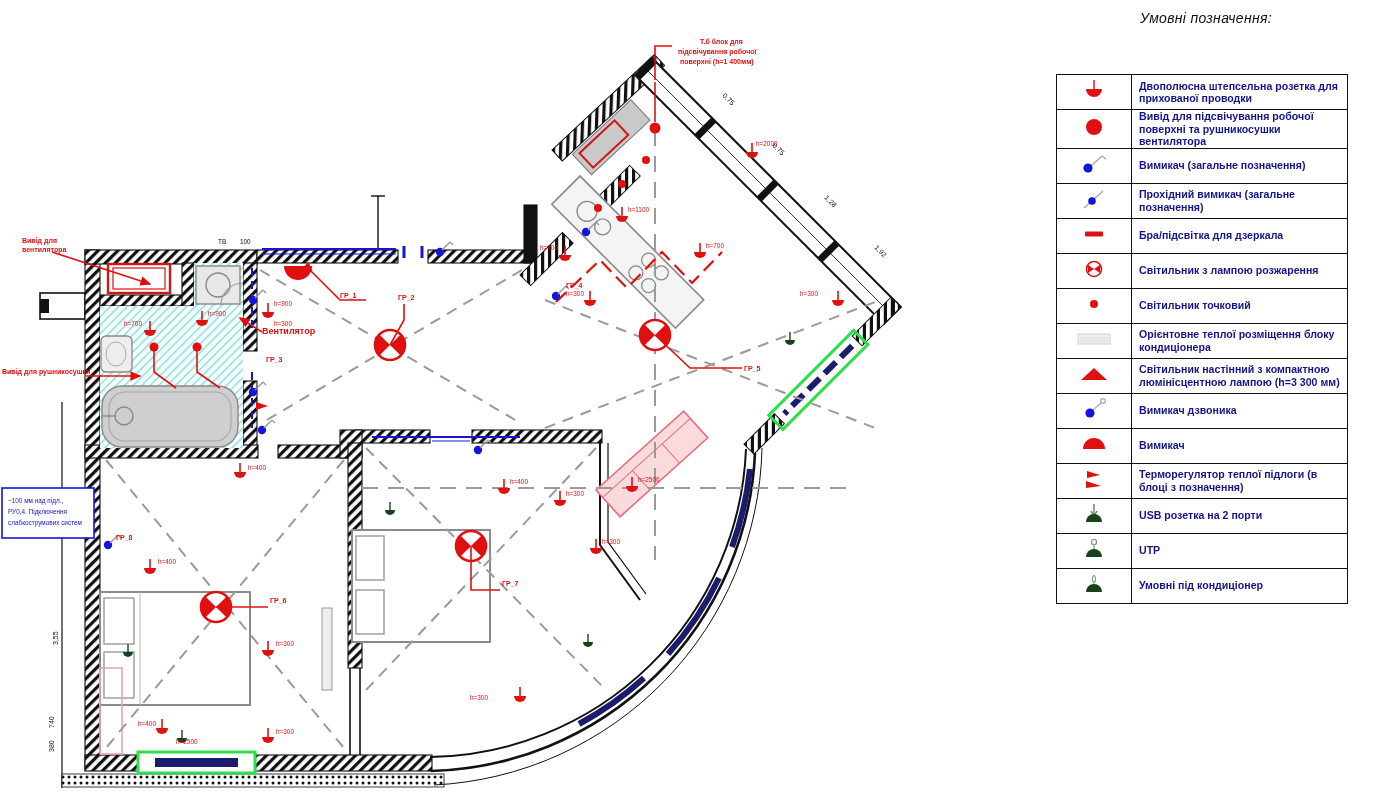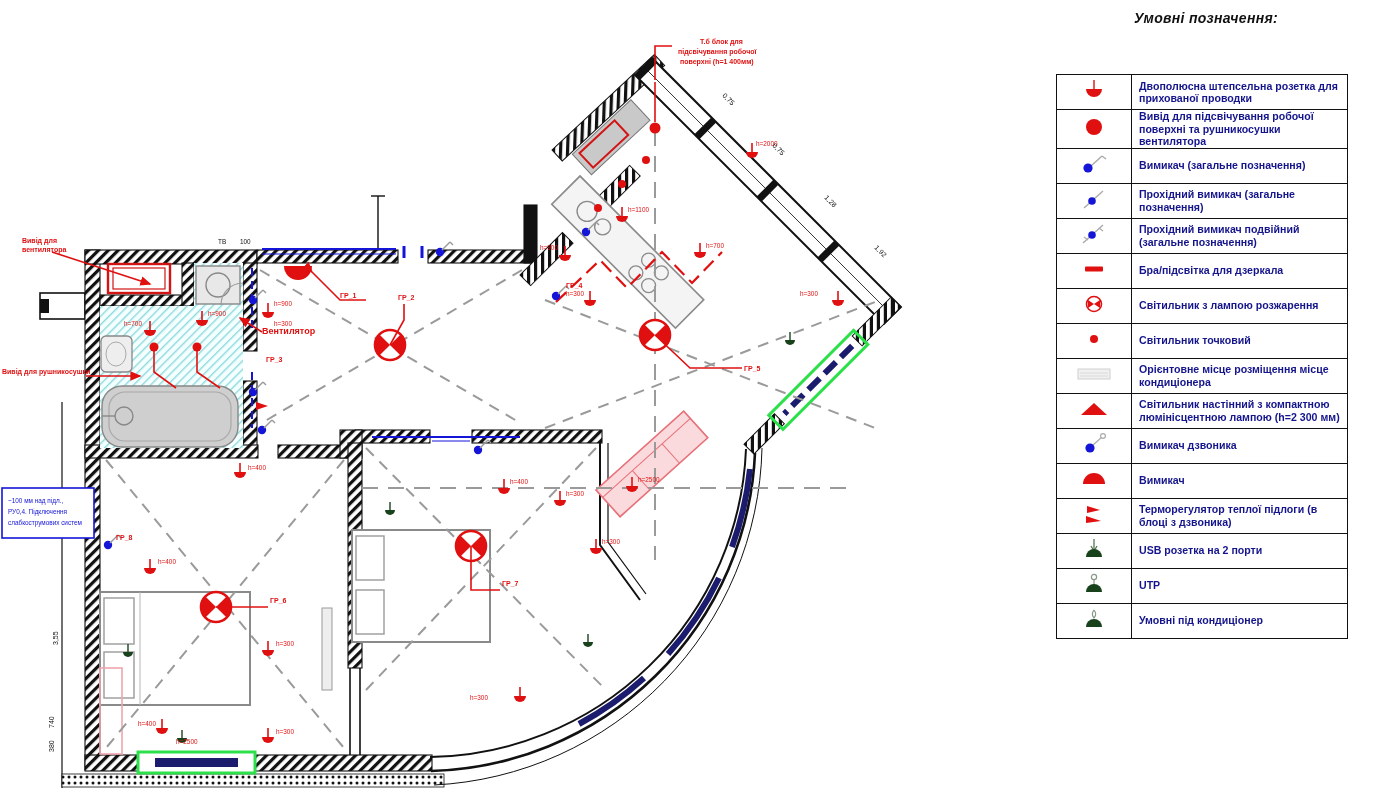--- a/index.html
+++ b/index.html
@@ -1,20 +1,20 @@
 <!DOCTYPE html>
 <html><head>
 <meta charset="utf-8">
 <style>
   html,body{margin:0;padding:0;background:#ffffff;}
   .stage{position:relative;width:1400px;height:794px;background:#fff;overflow:hidden;
          font-family:"Liberation Sans", sans-serif;}
   .plan-svg{position:absolute;left:0;top:0;}
   .legend{position:absolute;left:1056px;top:0;width:300px;}
-  .legend-title{margin-top:10px;text-align:center;font-weight:bold;font-style:italic;
+  .legend-title{margin-top:10px;text-align:center;font-weight:normal;font-style:italic;
                 font-size:14px;color:#111;letter-spacing:.3px;}
   table.leg{border-collapse:collapse;margin-top:48px;width:292px;}
   table.leg td{border:1.6px solid #111;}
   td.ic{width:74px;text-align:center;vertical-align:middle;padding:2px 0;}
   td.lb{font-size:10.6px;line-height:1.18;color:#14148c;padding:0 7px;font-weight:bold;}
   .plan-svg text{font-family:"Liberation Sans", sans-serif;}
 </style>
 </head>
 <body>
 
@@ -377,29 +377,20 @@
           </tr>
     <tr>
             <td class="ic"><svg width="44" height="26">
                 <line x1="12" y1="22" x2="31" y2="5" stroke="#aaa" stroke-width="1.4"></line>
                 <circle cx="20" cy="15" r="3.8" fill="#1515d8"></circle>
               </svg></td>
             <td class="lb">Прохідний вимикач (загальне позначення)</td>
           </tr>
     <tr>
             <td class="ic"><svg width="44" height="26">
-                <line x1="11" y1="22" x2="31" y2="4" stroke="#aaa" stroke-width="1.4"></line>
-                <line x1="27" y1="7" x2="31" y2="10" stroke="#aaa" stroke-width="1.2"></line>
-                <line x1="12" y1="16" x2="16" y2="19" stroke="#aaa" stroke-width="1.2"></line>
-                <circle cx="20" cy="14" r="3.8" fill="#1515d8"></circle>
-              </svg></td>
-            <td class="lb">Прохідний вимикач подвійний (загальне позначення)</td>
-          </tr>
-    <tr>
-            <td class="ic"><svg width="44" height="26">
                 <rect x="13" y="10.5" width="18" height="5" rx="1" fill="#e01010"></rect>
               </svg></td>
             <td class="lb">Бра/підсвітка для дзеркала</td>
           </tr>
     <tr>
             <td class="ic"><svg width="44" height="26">
                 <circle cx="22" cy="13" r="7.5" fill="#fff" stroke="#e01010" stroke-width="1.6"></circle>
                 <path d="M16,9 L22,13 L16,17 Z" fill="#e01010"></path>
                 <path d="M28,9 L22,13 L28,17 Z" fill="#e01010"></path>
               </svg></td>
@@ -410,48 +401,48 @@
                 <circle cx="22" cy="13" r="4" fill="#e01010"></circle>
               </svg></td>
             <td class="lb">Світильник точковий</td>
           </tr>
     <tr>
             <td class="ic"><svg width="44" height="26">
                 <rect x="6" y="8" width="32" height="10" fill="#f0f0f0" stroke="#cfcfcf"></rect>
                 <line x1="8" y1="12" x2="36" y2="12" stroke="#dadada"></line>
                 <line x1="8" y1="15" x2="36" y2="15" stroke="#dadada"></line>
               </svg></td>
-            <td class="lb">Орієнтовне місце розміщення місце кондиціонера</td>
+            <td class="lb">Орієнтовне теплої розміщення блоку кондиціонера</td>
           </tr>
     <tr>
             <td class="ic"><svg width="44" height="26">
                 <path d="M9,19 L35,19 L22,7 Z" fill="#e01010"></path>
               </svg></td>
-            <td class="lb">Світильник настінний з компактною люмінісцентною лампою (h=2 300 мм)</td>
+            <td class="lb">Світильник настінний з компактною люмінісцентною лампою (h=3 300 мм)</td>
           </tr>
     <tr>
             <td class="ic"><svg width="44" height="26">
                 <line x1="21" y1="14" x2="30" y2="6" stroke="#aaa" stroke-width="1.2"></line>
                 <circle cx="31" cy="5" r="2.4" fill="#fff" stroke="#aaa" stroke-width="1.2"></circle>
                 <circle cx="18" cy="17" r="4.6" fill="#1515d8"></circle>
               </svg></td>
             <td class="lb">Вимикач дзвоника</td>
           </tr>
     <tr>
             <td class="ic"><svg width="44" height="26">
                 <path d="M11,18 A11,11 0 0 1 33,18 Z" fill="#e01010"></path>
               </svg></td>
             <td class="lb">Вимикач</td>
           </tr>
     <tr>
             <td class="ic"><svg width="44" height="26">
                 <path d="M15,5 L28,9 L15,12 Z" fill="#e01010"></path>
                 <path d="M14,15 L29,20 L14,22 Z" fill="#e01010"></path>
               </svg></td>
-            <td class="lb">Терморегулятор теплої підлоги (в блоці з дзвоника)</td>
+            <td class="lb">Терморегулятор теплої підлоги (в блоці з позначення)</td>
           </tr>
     <tr>
             <td class="ic"><svg width="44" height="26">
                 <line x1="22" y1="3" x2="22" y2="13" stroke="#557755" stroke-width="1.3"></line>
                 <path d="M19,10 L22,15 L25,10" fill="none" stroke="#557755" stroke-width="1.3"></path>
                 <path d="M14,21 A8,8 0 0 1 30,21 Z" fill="#17421c"></path>
               </svg></td>
             <td class="lb">USB розетка на 2 порти</td>
           </tr>
     <tr>

